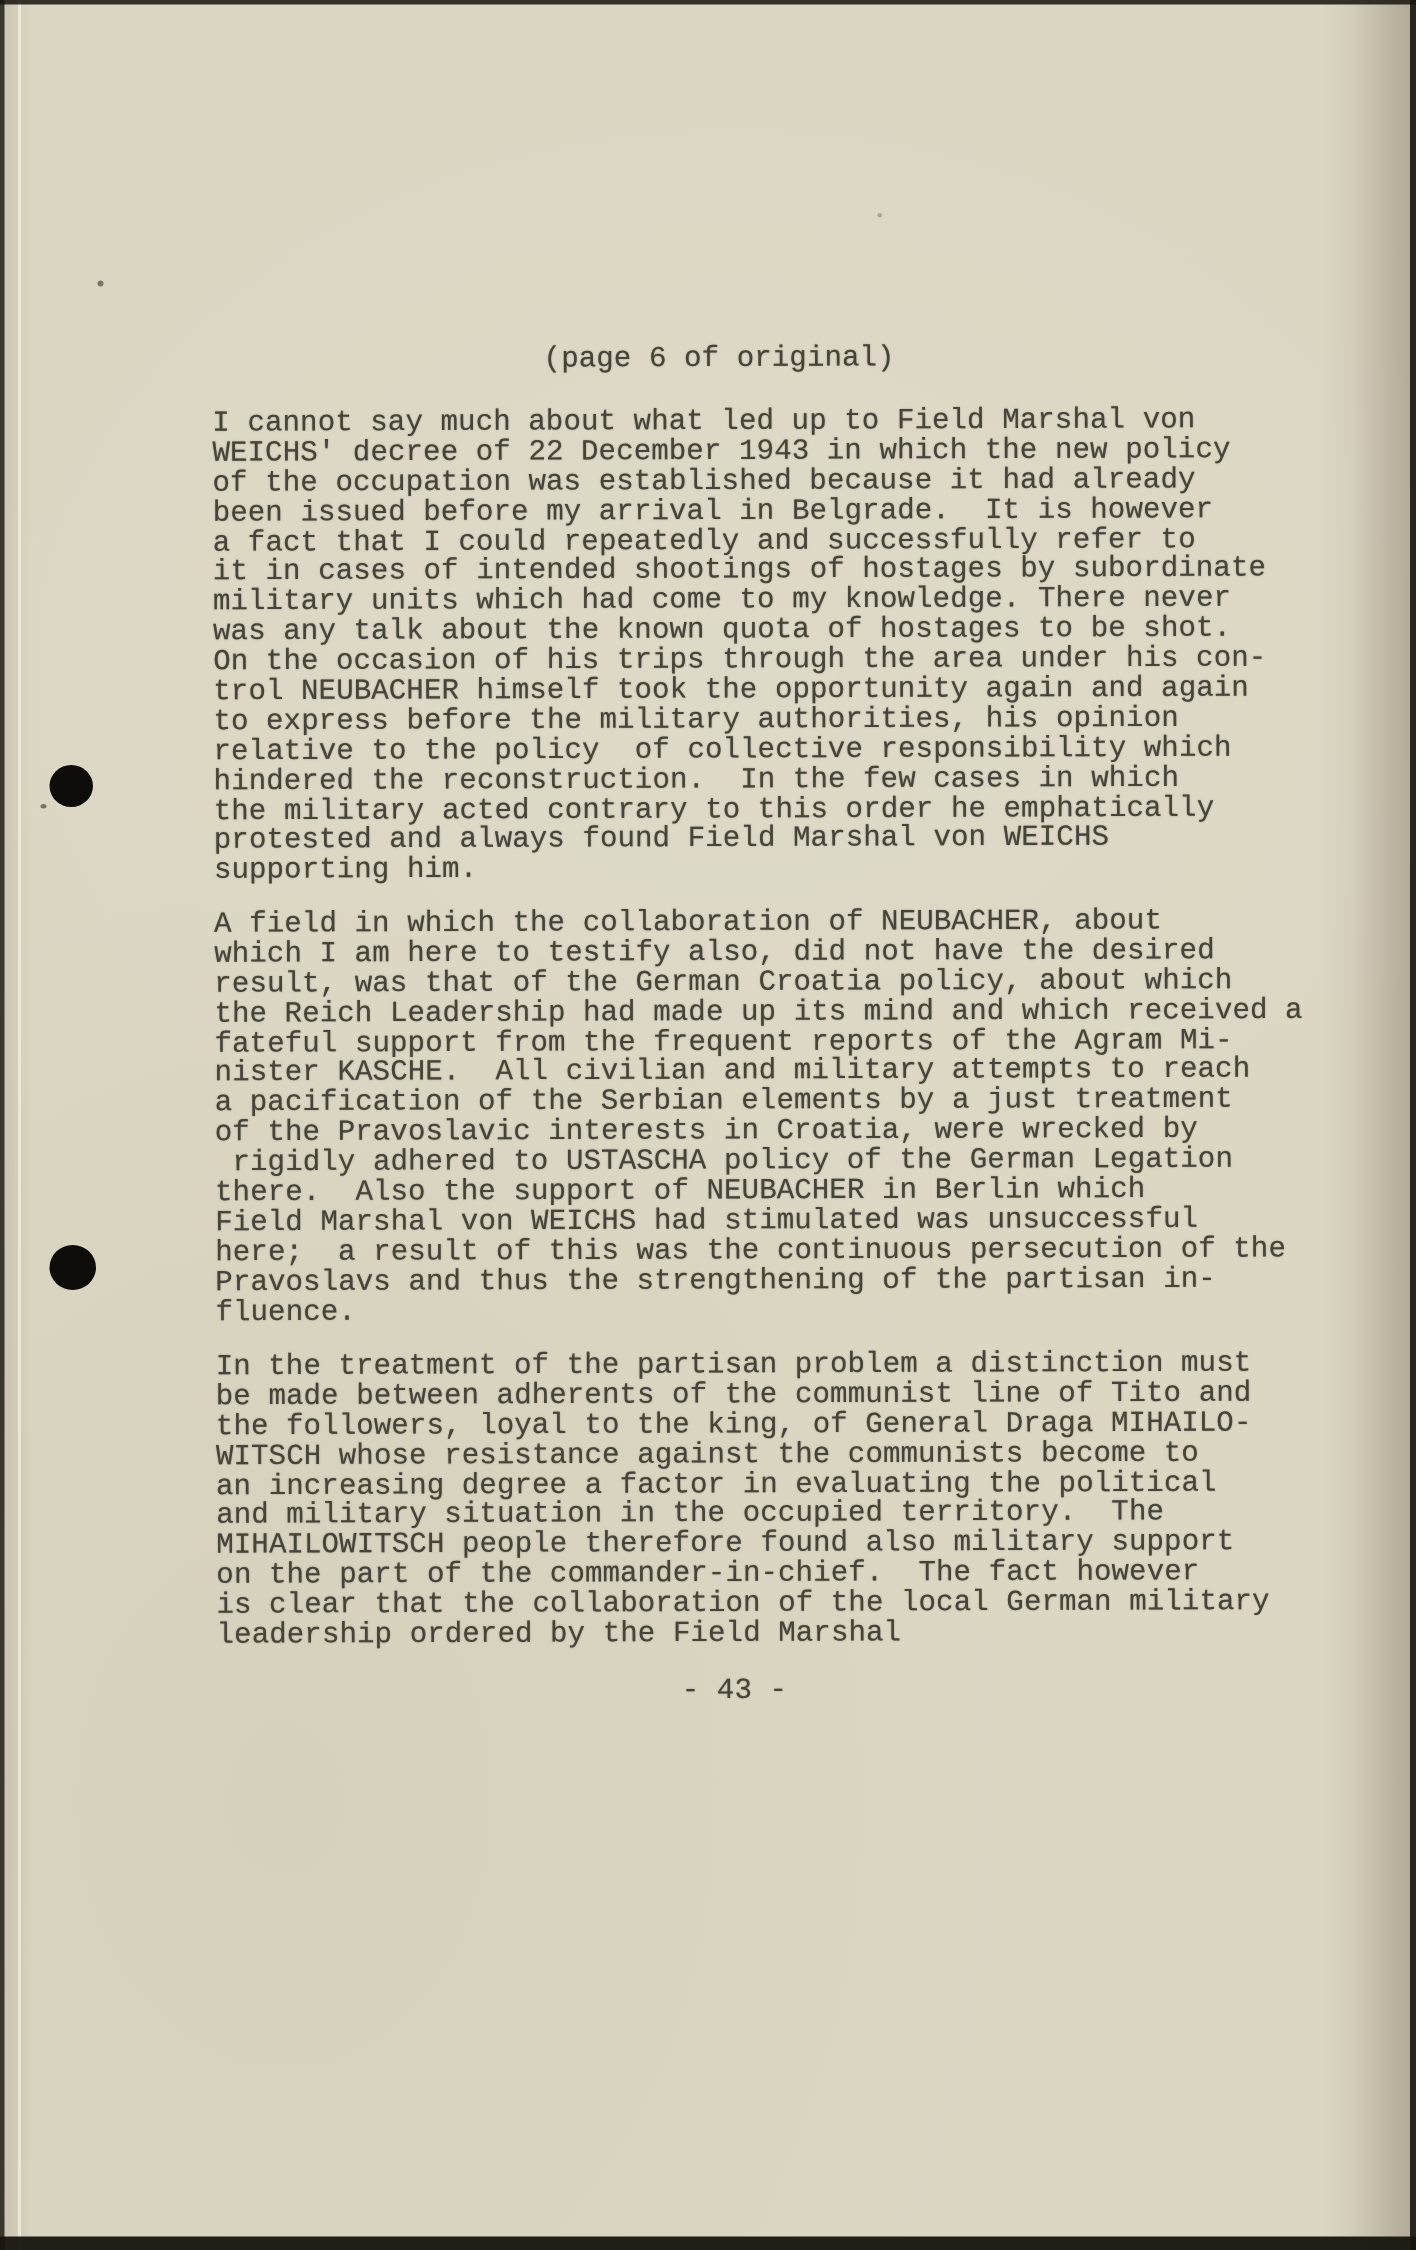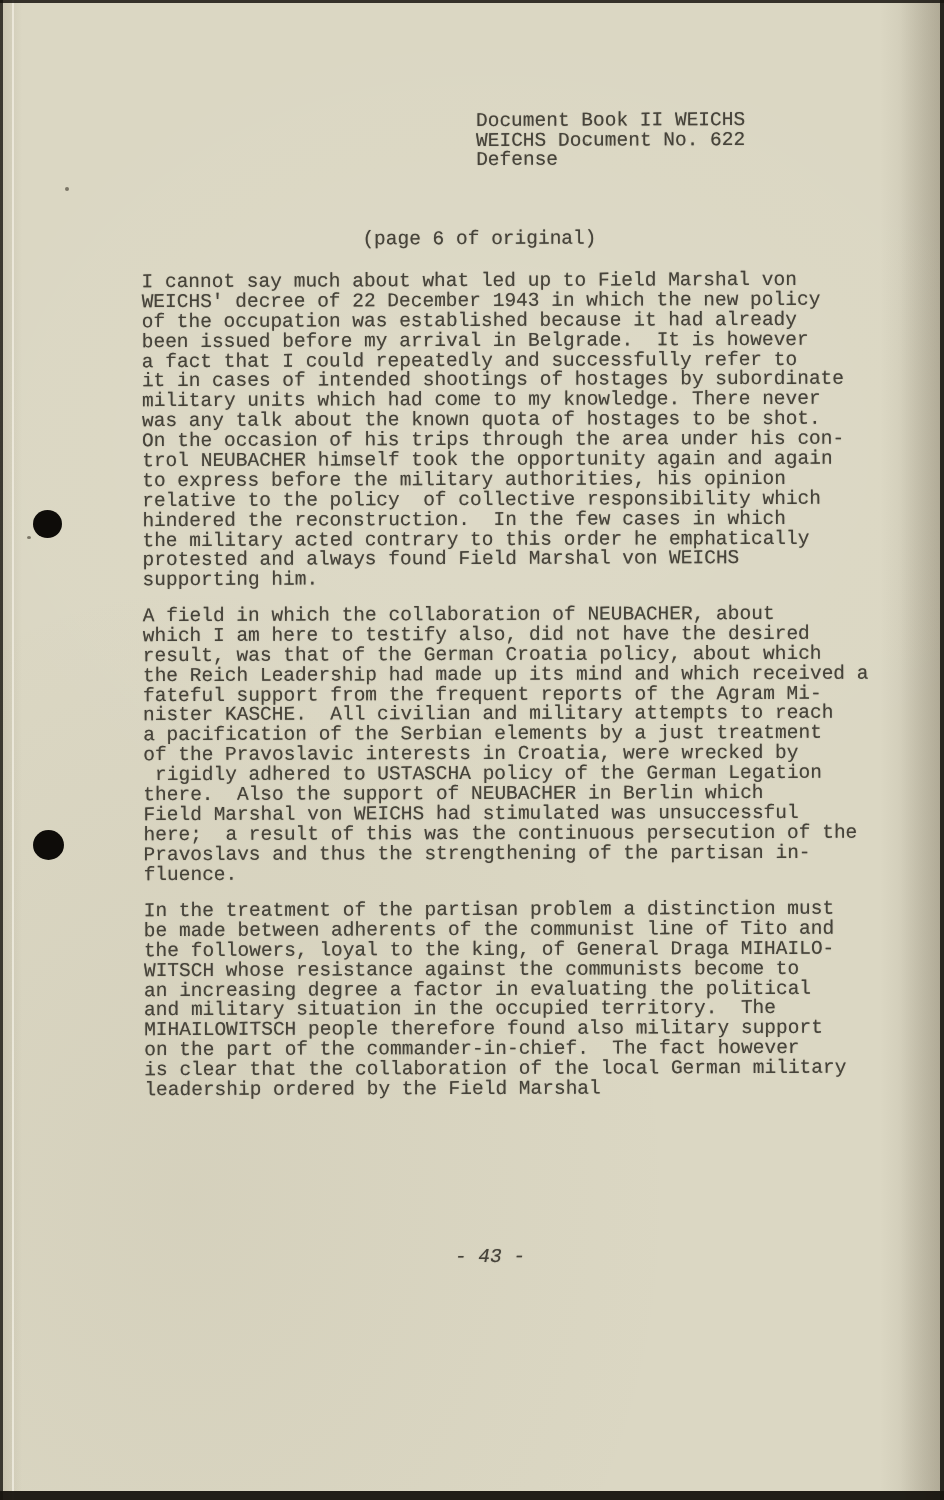--- a/index.html
+++ b/index.html
@@ -48,33 +48,32 @@
     text-shadow:0 0 1px rgba(62,57,46,0.55);
     letter-spacing:0;
   }
   .tline{height:19.9px;}
   .header-block{left:478px;top:112px;line-height:19.6px;}
   .header-block .tline{height:19.6px;}
   .page-ref{left:364px;top:230px;}
   .para-1{left:143px;top:272px;}
   .para-2{left:143px;top:606px;}
   .para-3{left:143px;top:901px;}
-  .page-num{left:453px;top:1248px;font-style:italic;}
+  .page-num{left:453px;top:1118px;}
 </style>
 </head>
 <body>
 
 <div id="page">
 
   <div class="fold-line"></div>
   <div class="right-shade"></div>
 
   <div class="scan-content">
 
-    <div class="tblock header-block"><div class="tline">Document Book II WEICHS</div><div class="tline">WEICHS Document No. 622</div><div class="tline">Defense</div></div>
 
     <div class="tblock page-ref">(page 6 of original)</div>
 
     <div class="tblock para-1"><div class="tline">I cannot say much about what led up to Field Marshal von</div><div class="tline">WEICHS' decree of 22 December 1943 in which the new policy</div><div class="tline">of the occupation was established because it had already</div><div class="tline">been issued before my arrival in Belgrade.  It is however</div><div class="tline">a fact that I could repeatedly and successfully refer to</div><div class="tline">it in cases of intended shootings of hostages by subordinate</div><div class="tline">military units which had come to my knowledge. There never</div><div class="tline">was any talk about the known quota of hostages to be shot.</div><div class="tline">On the occasion of his trips through the area under his con-</div><div class="tline">trol NEUBACHER himself took the opportunity again and again</div><div class="tline">to express before the military authorities, his opinion</div><div class="tline">relative to the policy  of collective responsibility which</div><div class="tline">hindered the reconstruction.  In the few cases in which</div><div class="tline">the military acted contrary to this order he emphatically</div><div class="tline">protested and always found Field Marshal von WEICHS</div><div class="tline">supporting him.</div></div>
 
     <div class="tblock para-2"><div class="tline">A field in which the collaboration of NEUBACHER, about</div><div class="tline">which I am here to testify also, did not have the desired</div><div class="tline">result, was that of the German Croatia policy, about which</div><div class="tline">the Reich Leadership had made up its mind and which received a</div><div class="tline">fateful support from the frequent reports of the Agram Mi-</div><div class="tline">nister KASCHE.  All civilian and military attempts to reach</div><div class="tline">a pacification of the Serbian elements by a just treatment</div><div class="tline">of the Pravoslavic interests in Croatia, were wrecked by</div><div class="tline"> rigidly adhered to USTASCHA policy of the German Legation</div><div class="tline">there.  Also the support of NEUBACHER in Berlin which</div><div class="tline">Field Marshal von WEICHS had stimulated was unsuccessful</div><div class="tline">here;  a result of this was the continuous persecution of the</div><div class="tline">Pravoslavs and thus the strengthening of the partisan in-</div><div class="tline">fluence.</div></div>
 
     <div class="tblock para-3"><div class="tline">In the treatment of the partisan problem a distinction must</div><div class="tline">be made between adherents of the communist line of Tito and</div><div class="tline">the followers, loyal to the king, of General Draga MIHAILO-</div><div class="tline">WITSCH whose resistance against the communists become to</div><div class="tline">an increasing degree a factor in evaluating the political</div><div class="tline">and military situation in the occupied territory.  The</div><div class="tline">MIHAILOWITSCH people therefore found also military support</div><div class="tline">on the part of the commander-in-chief.  The fact however</div><div class="tline">is clear that the collaboration of the local German military</div><div class="tline">leadership ordered by the Field Marshal</div></div>
 
     <div class="tblock page-num">- 43 -</div>

